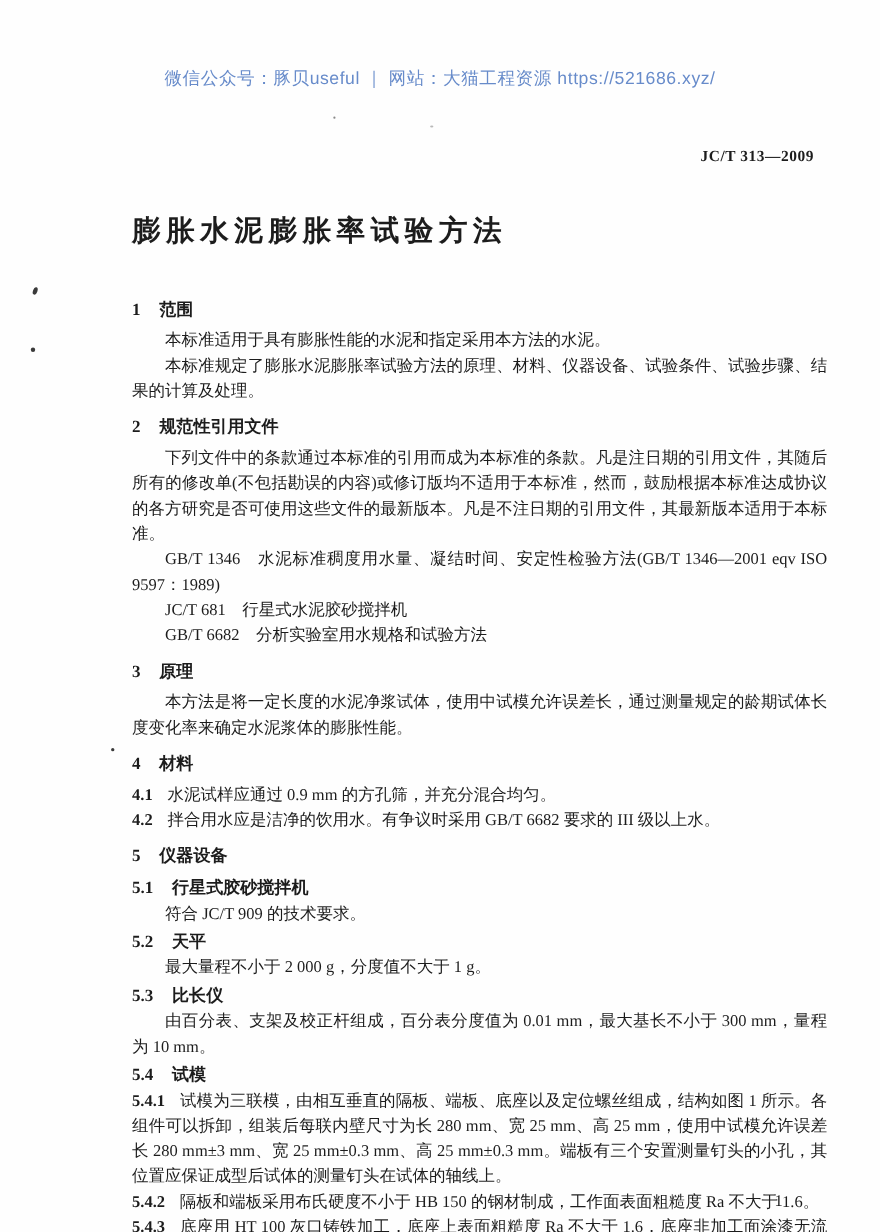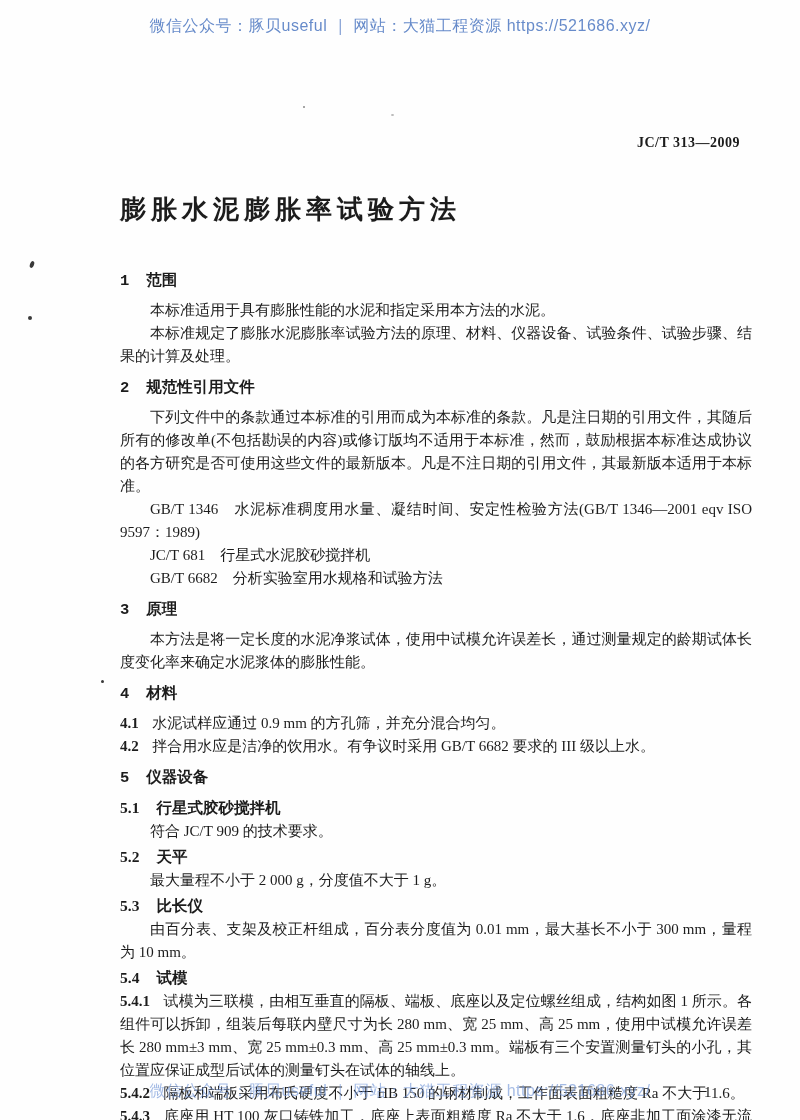--- a/index.html
+++ b/index.html
@@ -10,20 +10,21 @@
     font-family:"Liberation Serif","DejaVu Serif",serif;
     color:#1c1c1c;
     overflow:hidden;
   }
   .wm {
     position:absolute; left:0; right:0;
     text-align:center;
     font-size:16px;
     letter-spacing:0.5px;
     font-family:"Liberation Sans","DejaVu Sans",sans-serif;
+    margin-top:45px;
   }
   .wm-top   { top:16px;  color:#5b82c6; opacity:0.92; }
   .wm-bottom{ top:1081px; color:#6e93d6; opacity:0.62; }
   .doc-code {
     position:absolute; top:135px; left:120px; width:620px;
     text-align:right;
     font-weight:bold; font-size:14px;
     letter-spacing:0.5px;
   }
   .doc-title {
@@ -36,21 +37,20 @@
   .content {
     position:absolute; top:261px; left:120px; width:632px;
     font-size:15px; line-height:23px;
     text-align:justify;
   }
   .block { margin:0; }
   .block.heading {
     font-weight:bold; font-size:15.5px;
     margin-top:9px; margin-bottom:6px;
     text-align:left;
-    font-family:Liberation Mono, monospace;
   }
   .block.subheading {
     font-weight:bold; font-size:15.5px;
     margin-top:2px; margin-bottom:1px;
     text-align:left;
   }
   .block.para { text-indent:2em; }
   .block.clause { text-indent:0; }
   .clause-num { font-weight:bold; margin-right:0.9em; }
   .heading-num { margin-right:1.1em; }

